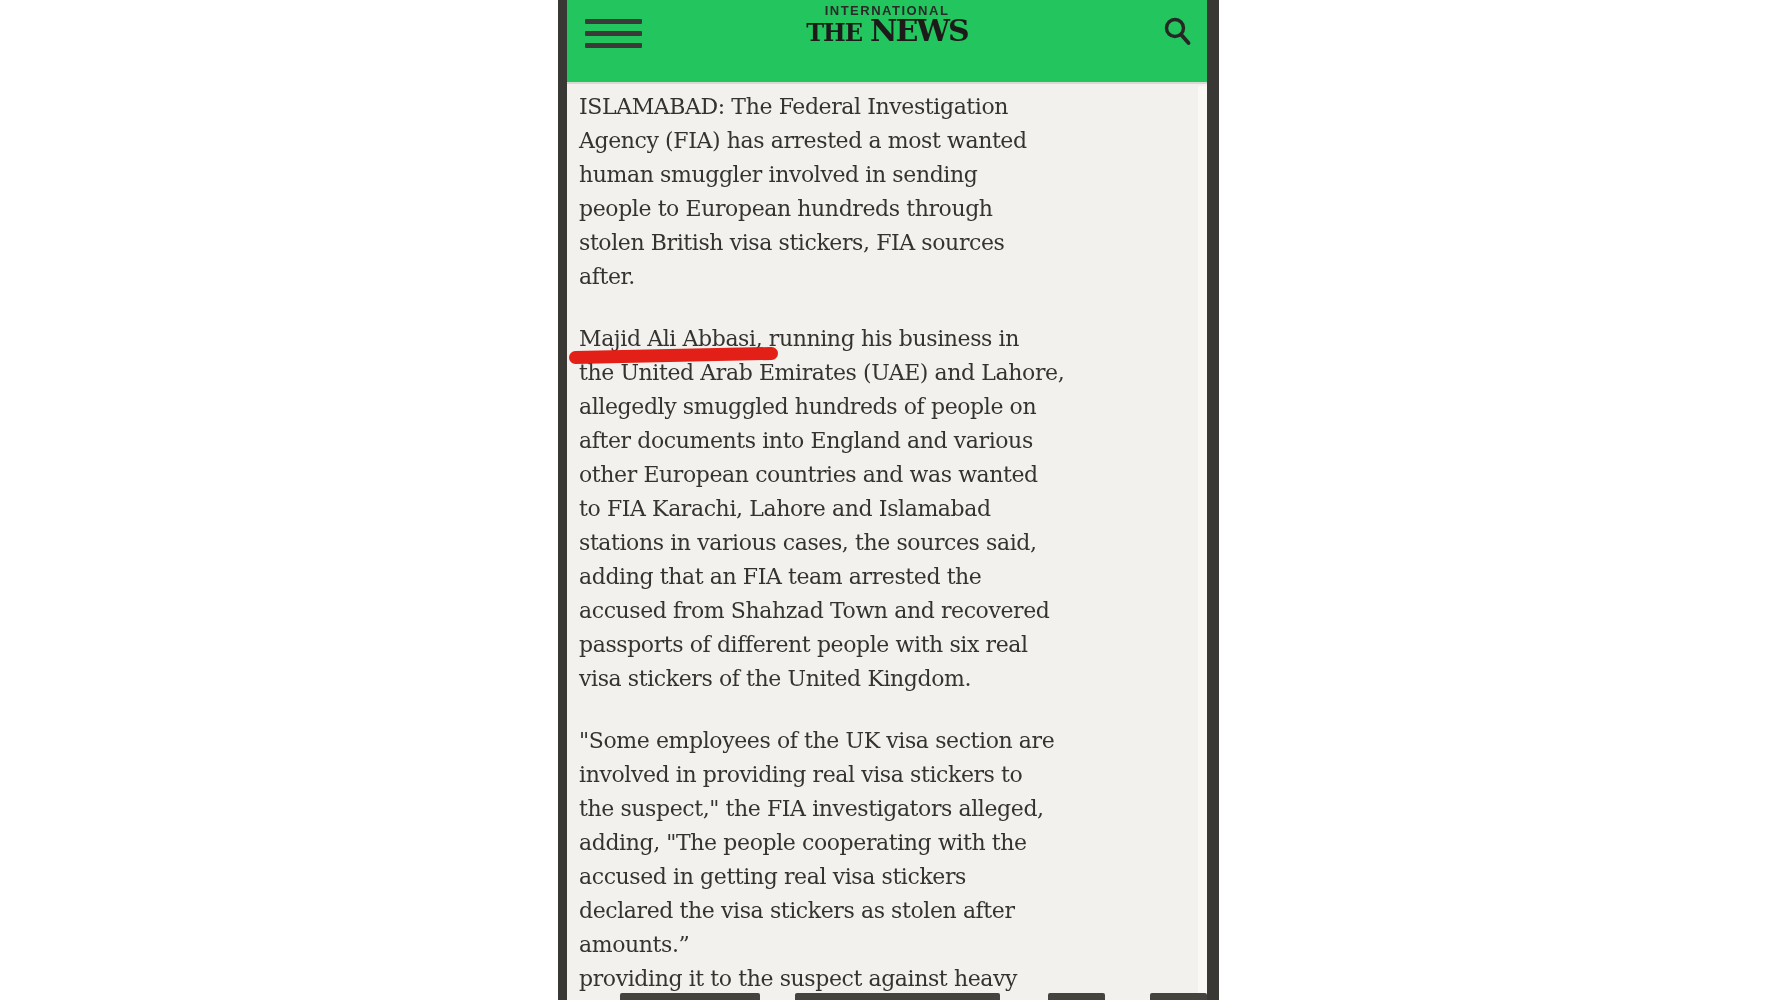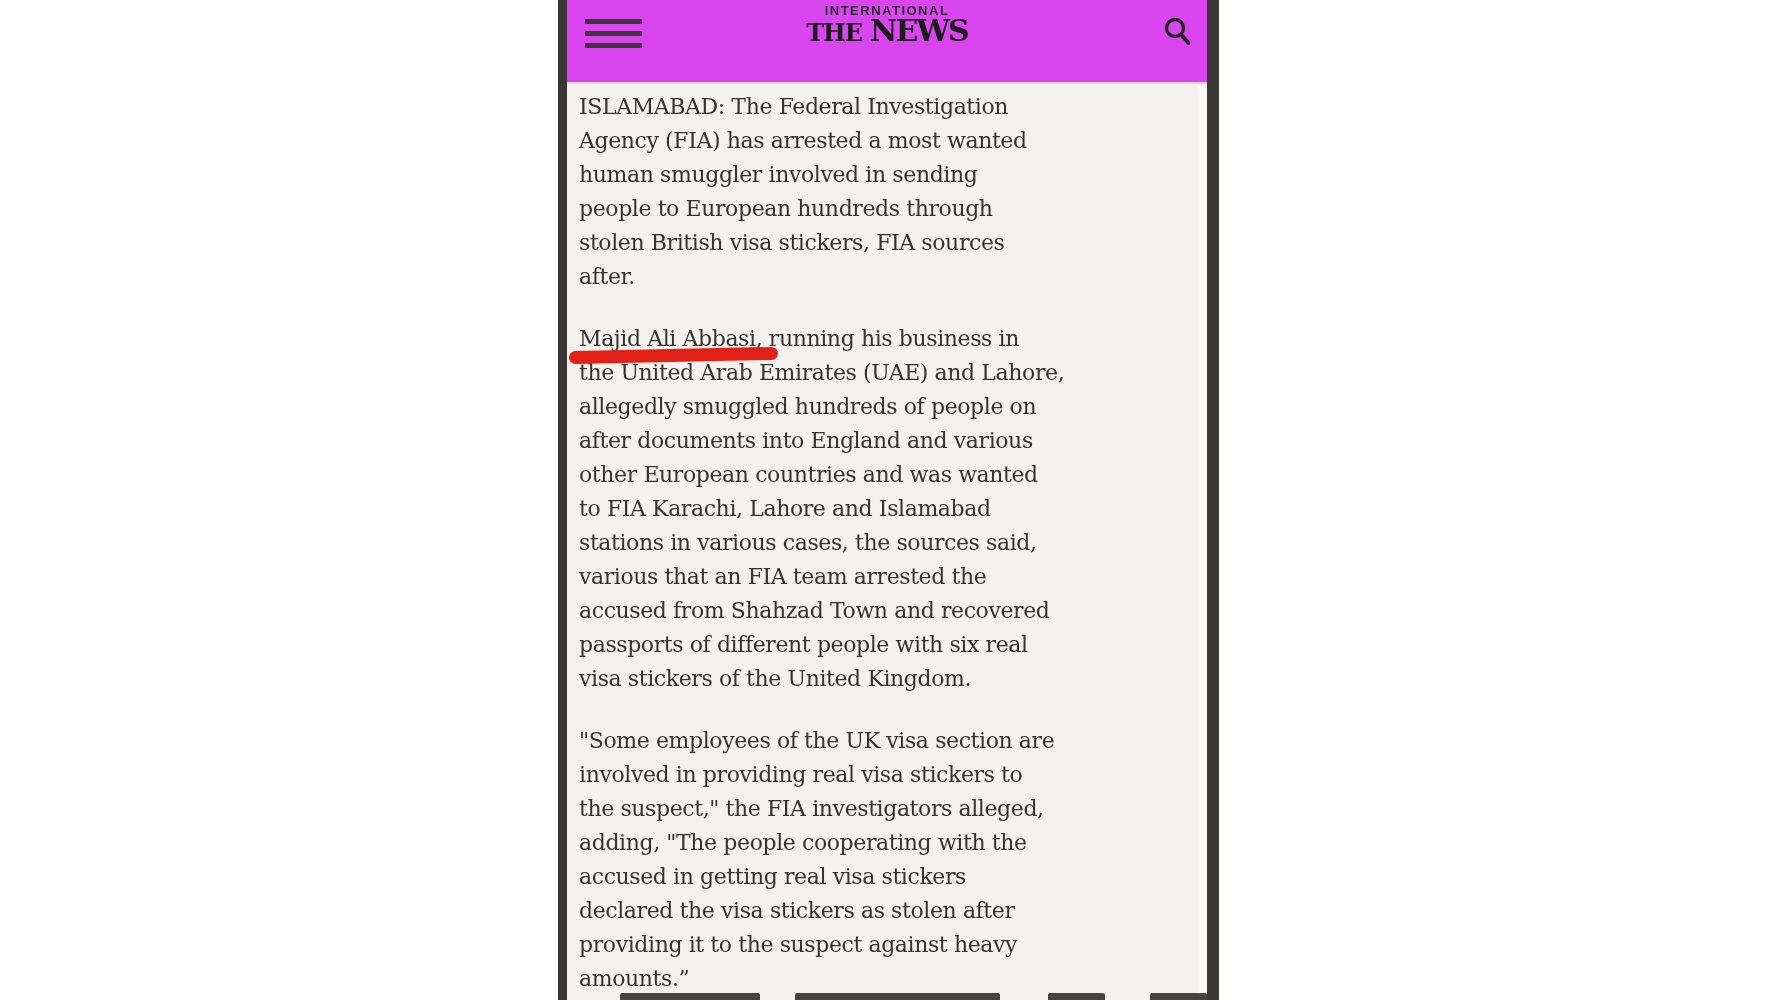--- a/index.html
+++ b/index.html
@@ -35,21 +35,21 @@
     background: #f2f1ed;
     overflow: hidden;
   }
 
   
   header.site-header {
     position: absolute;
     top: 0; left: 0;
     width: 640px;
     height: 84px;
-    background: #d946ef;
+    background: #22c55e;
     border-bottom: 2px solid #d9d8d4;
     box-sizing: border-box;
     z-index: 3;
   }
 
   .hamburger {
     position: absolute;
     left: 18px;
     top: 19px;
     width: 57px;
@@ -208,34 +208,34 @@
           <div class="line">after.</div>
         </div>
         <div class="para">
           <div class="line"><span class="hl">Majid Ali Abbasi,</span><span> running his business in</span></div>
           <div class="line">the United Arab Emirates (UAE) and Lahore,</div>
           <div class="line">allegedly smuggled hundreds of people on</div>
           <div class="line">after documents into England and various</div>
           <div class="line">other European countries and was wanted</div>
           <div class="line">to FIA Karachi, Lahore and Islamabad</div>
           <div class="line">stations in various cases, the sources said,</div>
-          <div class="line">various that an FIA team arrested the</div>
+          <div class="line">adding that an FIA team arrested the</div>
           <div class="line">accused from Shahzad Town and recovered</div>
           <div class="line">passports of different people with six real</div>
           <div class="line">visa stickers of the United Kingdom.</div>
         </div>
         <div class="para">
           <div class="line">"Some employees of the UK visa section are</div>
           <div class="line">involved in providing real visa stickers to</div>
           <div class="line">the suspect," the FIA investigators alleged,</div>
           <div class="line">adding, "The people cooperating with the</div>
           <div class="line">accused in getting real visa stickers</div>
           <div class="line">declared the visa stickers as stolen after</div>
+          <div class="line">amounts.”</div>
           <div class="line">providing it to the suspect against heavy</div>
-          <div class="line">amounts.”</div>
         </div>
       </main>
 
     <div class="scroll-strip"></div>
 
     <div class="bottom-band">
       <div class="seg"></div>
       <div class="seg"></div>
       <div class="seg"></div>
       <div class="seg"></div>

